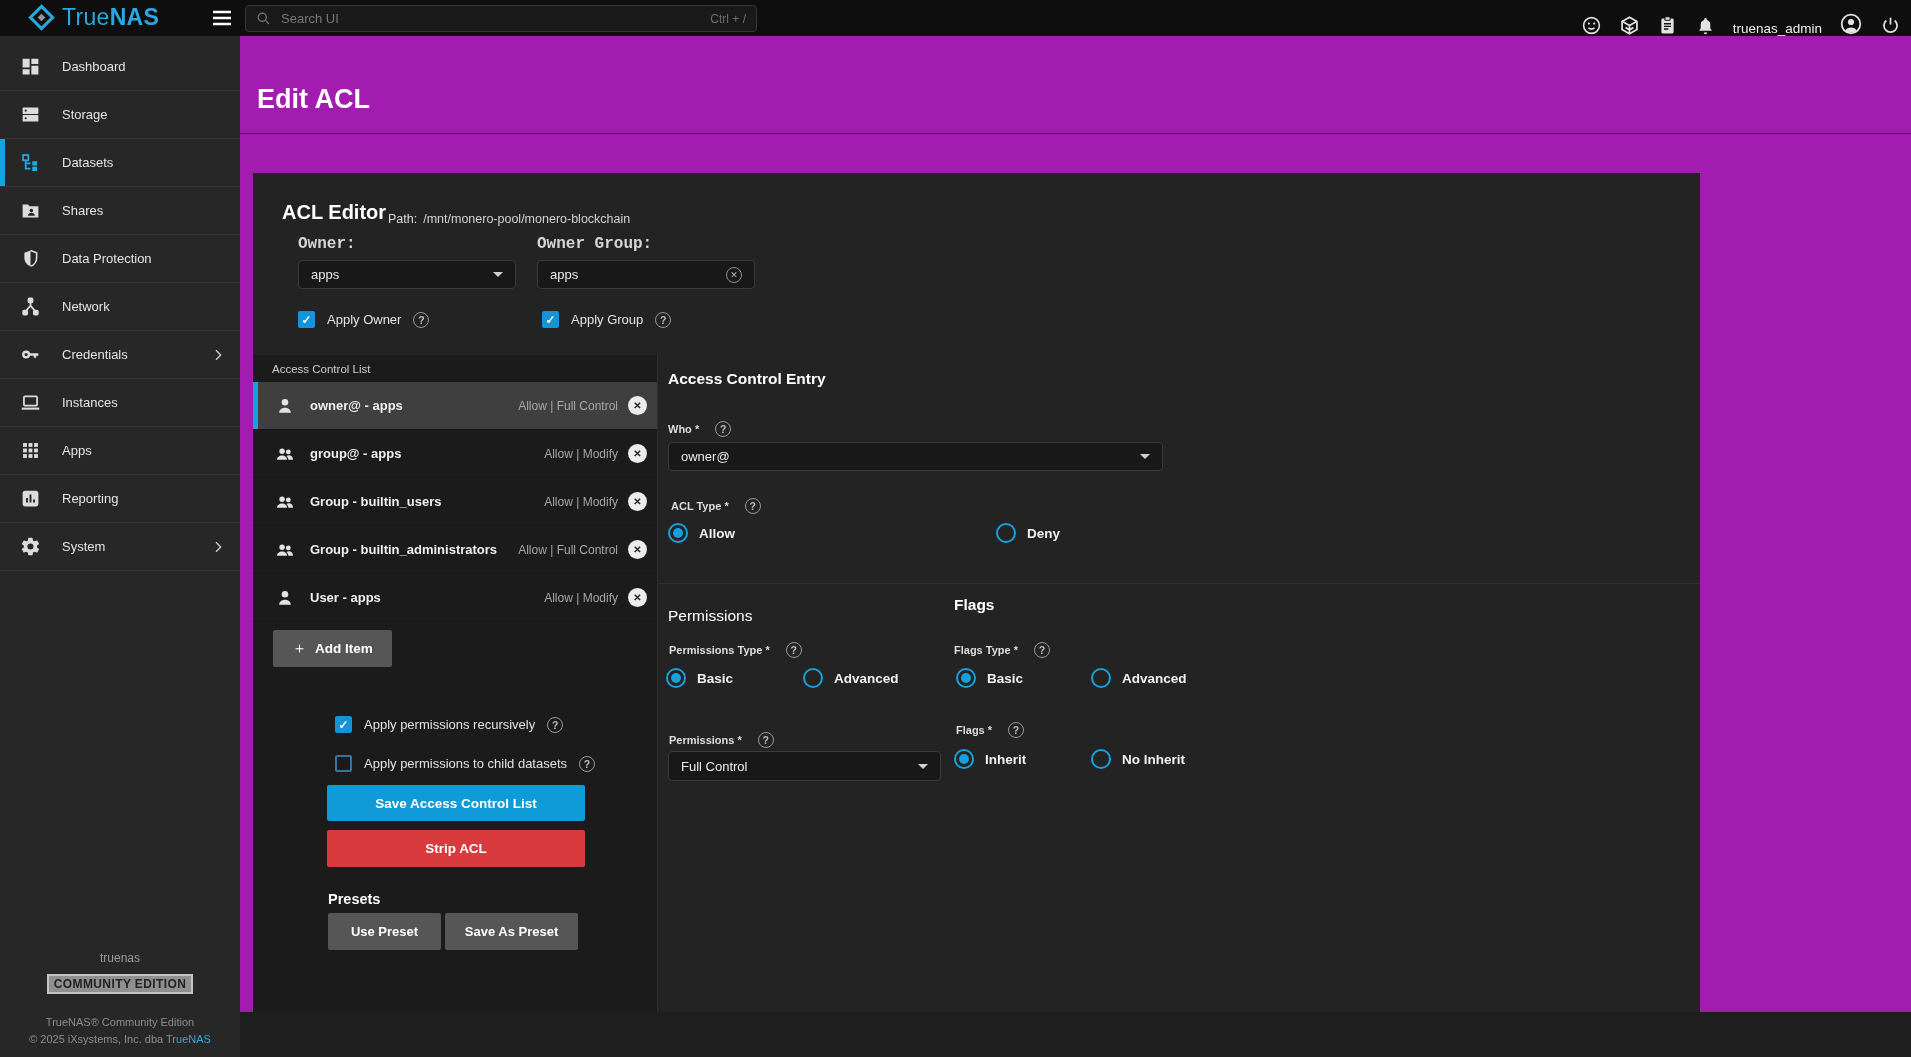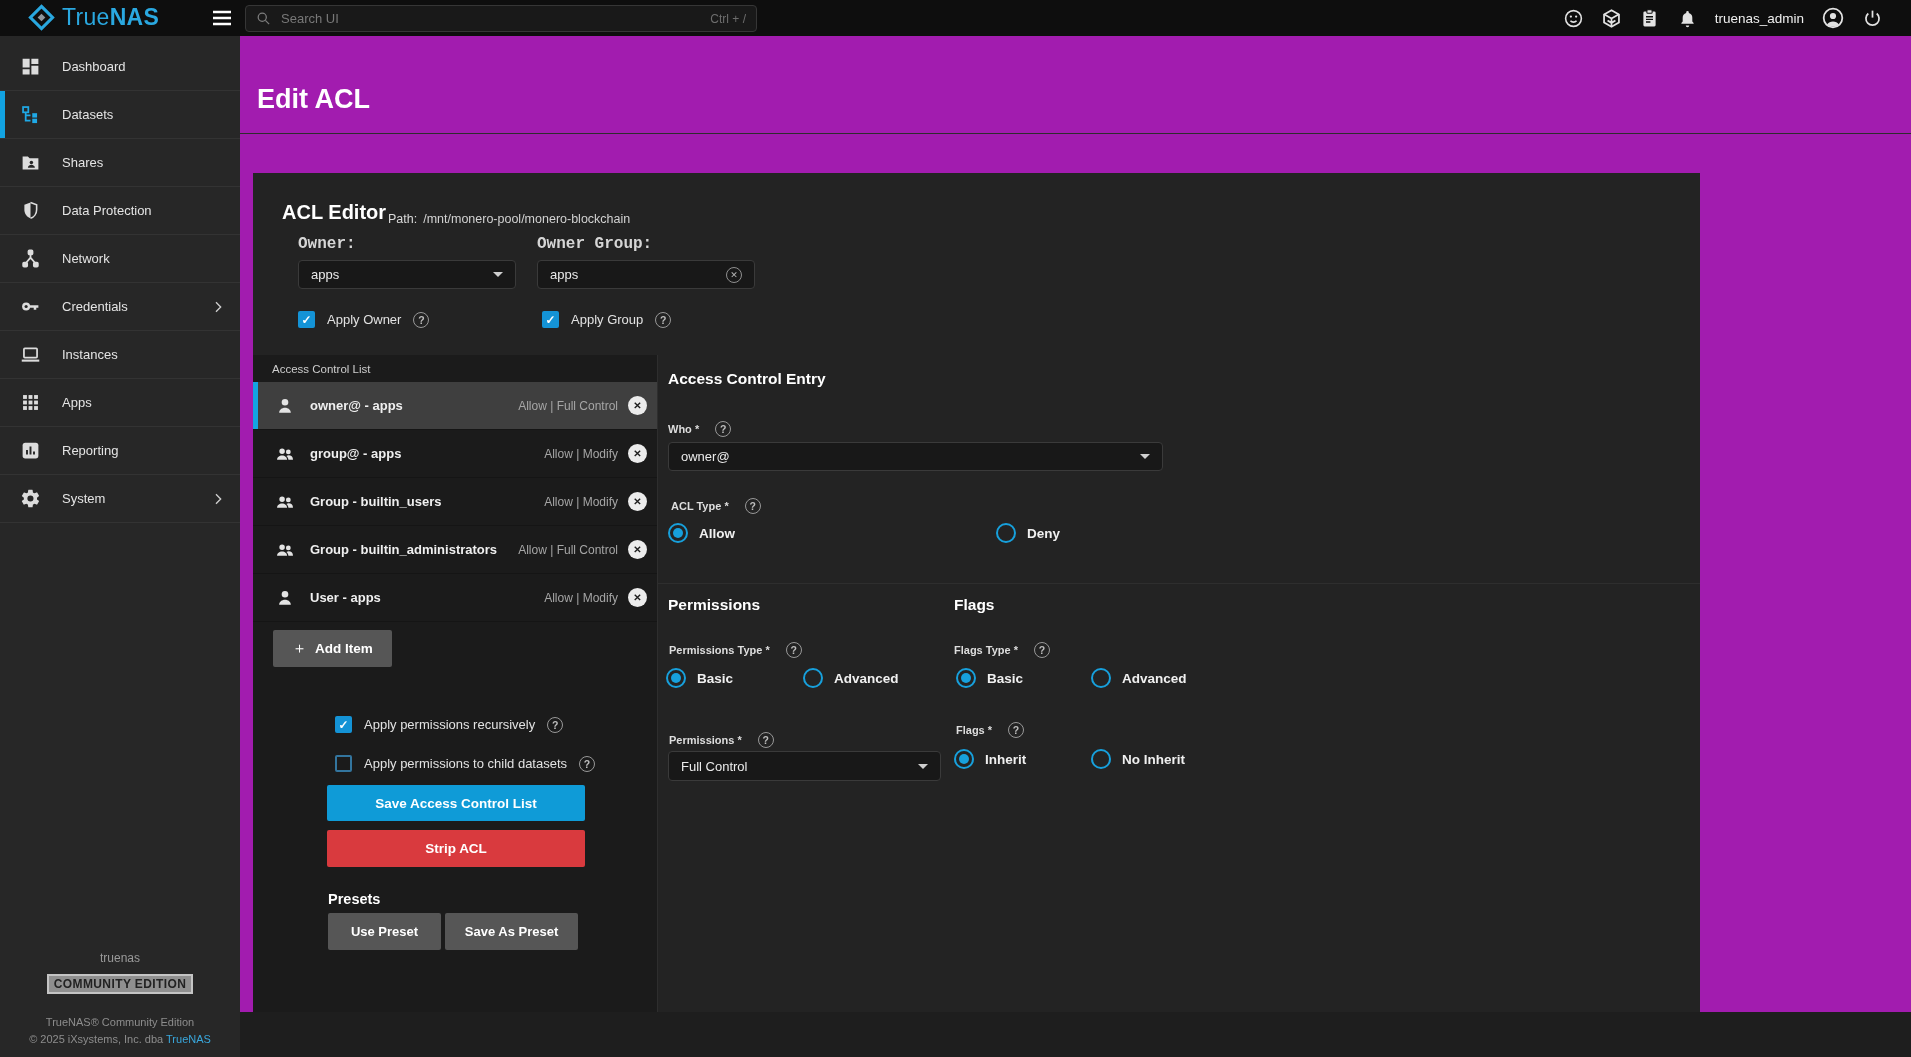--- a/index.html
+++ b/index.html
@@ -13,21 +13,21 @@
   .logo-text{font-size:23px;color:#2aa8e0;letter-spacing:.3px;}
   .logo-text .lt1{font-weight:500;}
   .logo-text .lt2{font-weight:800;}
   .hamburger{position:absolute;left:210px;top:6px;width:24px;height:24px;color:#fff;background:none;border:none;padding:0;}
   .searchbox{position:absolute;left:245px;top:5px;width:512px;height:27px;background:#191919;
              border:1px solid #363636;border-radius:4px;display:flex;align-items:center;padding:0 10px;color:#7d7d7d;}
   .searchbox input{flex:1;background:transparent;border:none;outline:none;color:#bdbdbd;
                    font-family:"Liberation Sans",sans-serif;font-size:13px;margin-left:8px;}
   .searchbox input::placeholder{color:#787878;}
   .shortcut{font-size:12px;color:#6d6d6d;}
-  .topbar-right{position:absolute;right:28px;top:0;height:36px;display:flex;align-items:center;gap:17px;color:#e2e2e2;}
+  .topbar-right{position:absolute;right:10px;top:0;height:36px;display:flex;align-items:flex-end;gap:17px;color:#e2e2e2;}
   .tb-icon{width:21px;height:21px;display:inline-flex;}
   .tb-user{font-size:13.5px;color:#efefef;}
 
   
   .sidebar{position:absolute;left:0;top:36px;width:240px;height:1021px;background:#272727;}
   .nav{padding-top:7px;}
   .nav-item{position:relative;height:48px;display:flex;align-items:center;padding-left:20px;
             border-bottom:1px solid #333;cursor:pointer;}
   .nicon{width:21px;height:21px;color:#dcdcdc;display:inline-flex;flex:0 0 auto;}
   .nlabel{margin-left:21px;font-size:13px;color:#e4e4e4;}
@@ -106,21 +106,21 @@
 
   
   .entry{position:absolute;left:404px;top:182px;right:0;bottom:0;border-left:1px solid #2e2e2e;}
   .ace-heading{position:absolute;left:10px;top:15px;font-size:15.5px;font-weight:700;color:#fff;}
   .who-label{left:10px;top:66px;}
   .who-select{left:10px;top:87px;width:495px;}
   .acltype-label{left:13px;top:143px;text-align:center;}
   .r-allow{left:10px;top:168px;}
   .r-deny{left:338px;top:168px;}
   .entry-divider{position:absolute;left:0;right:0;top:228px;height:1px;background:#2e2e2e;}
-  .perm-heading{position:absolute;left:10px;top:241px;font-size:15.5px;font-weight:700;color:#fff;}
+  .perm-heading{position:absolute;left:10px;top:252px;font-size:15.5px;font-weight:400;color:#fff;}
   .flags-heading{position:absolute;left:296px;top:241px;font-size:15.5px;font-weight:700;color:#fff;}
   .permtype-label{left:11px;top:287px;}
   .r-ptbasic{left:8px;top:313px;}
   .r-ptadv{left:145px;top:313px;}
   .flagstype-label{left:296px;top:287px;}
   .r-ftbasic{left:298px;top:313px;}
   .r-ftadv{left:433px;top:313px;}
   .perm-label{left:11px;top:377px;}
   .perm-select{left:10px;top:396px;width:273px;height:30px;}
   .flags-label{left:298px;top:367px;}
@@ -210,20 +210,31 @@
 
   <aside class="sidebar">
     <nav class="nav">
       <div class="nav-item">
         <span class="nicon">
             <svg viewBox="0 0 24 24">
               <path d="M3 3h8v10H3zM13 3h8v6h-8zM13 11h8v10h-8zM3 15h8v6H3z" fill="currentColor"></path>
             </svg>
           </span>
         <span class="nlabel">Dashboard</span>
+      </div>
+      <div class="nav-item">
+        <span class="nicon">
+            <svg viewBox="0 0 24 24">
+              <rect x="3" y="4" width="18" height="7.3" rx="1" fill="currentColor"></rect>
+              <rect x="3" y="12.7" width="18" height="7.3" rx="1" fill="currentColor"></rect>
+              <circle cx="6.5" cy="7.6" r="1.2" fill="#272727"></circle>
+              <circle cx="6.5" cy="16.3" r="1.2" fill="#272727"></circle>
+            </svg>
+          </span>
+        <span class="nlabel">Storage</span>
       </div>
       <div class="nav-item active">
         <span class="nicon">
             <svg viewBox="0 0 24 24">
               <g fill="none" stroke="currentColor" stroke-width="2">
                 <rect x="3.5" y="3.5" width="6" height="6"></rect>
                 <path d="M6.5 9.5v9.5h5.5"></path>
                 <path d="M6.5 13h5.5"></path>
               </g>
               <rect x="14" y="10.5" width="5.5" height="5" fill="currentColor"></rect>

